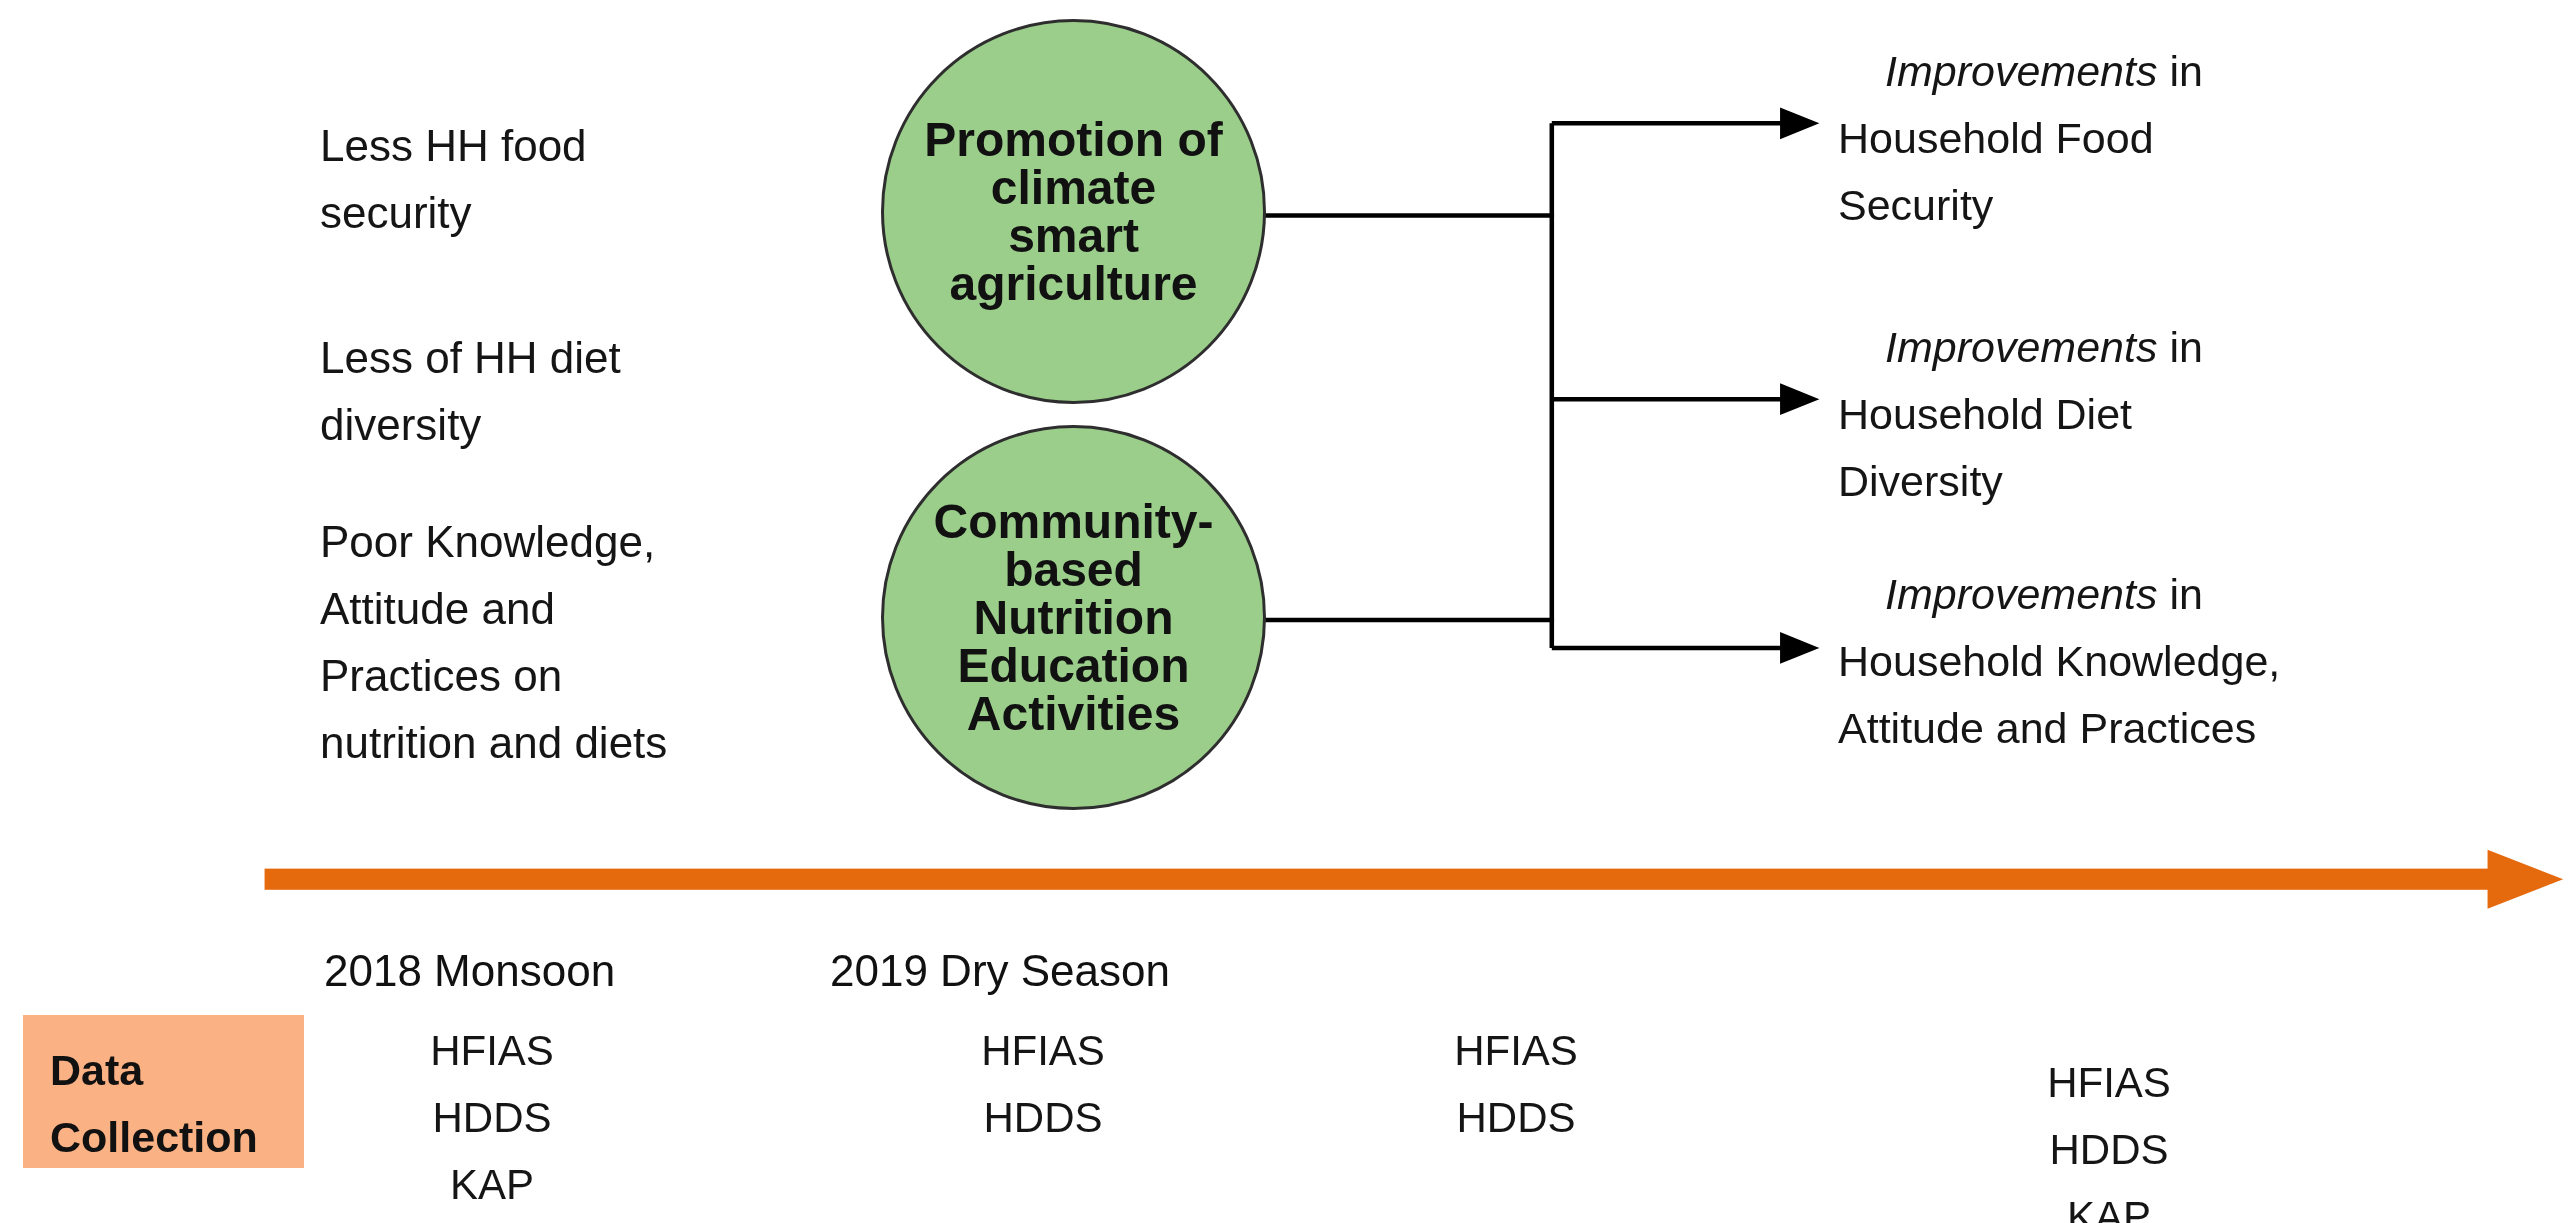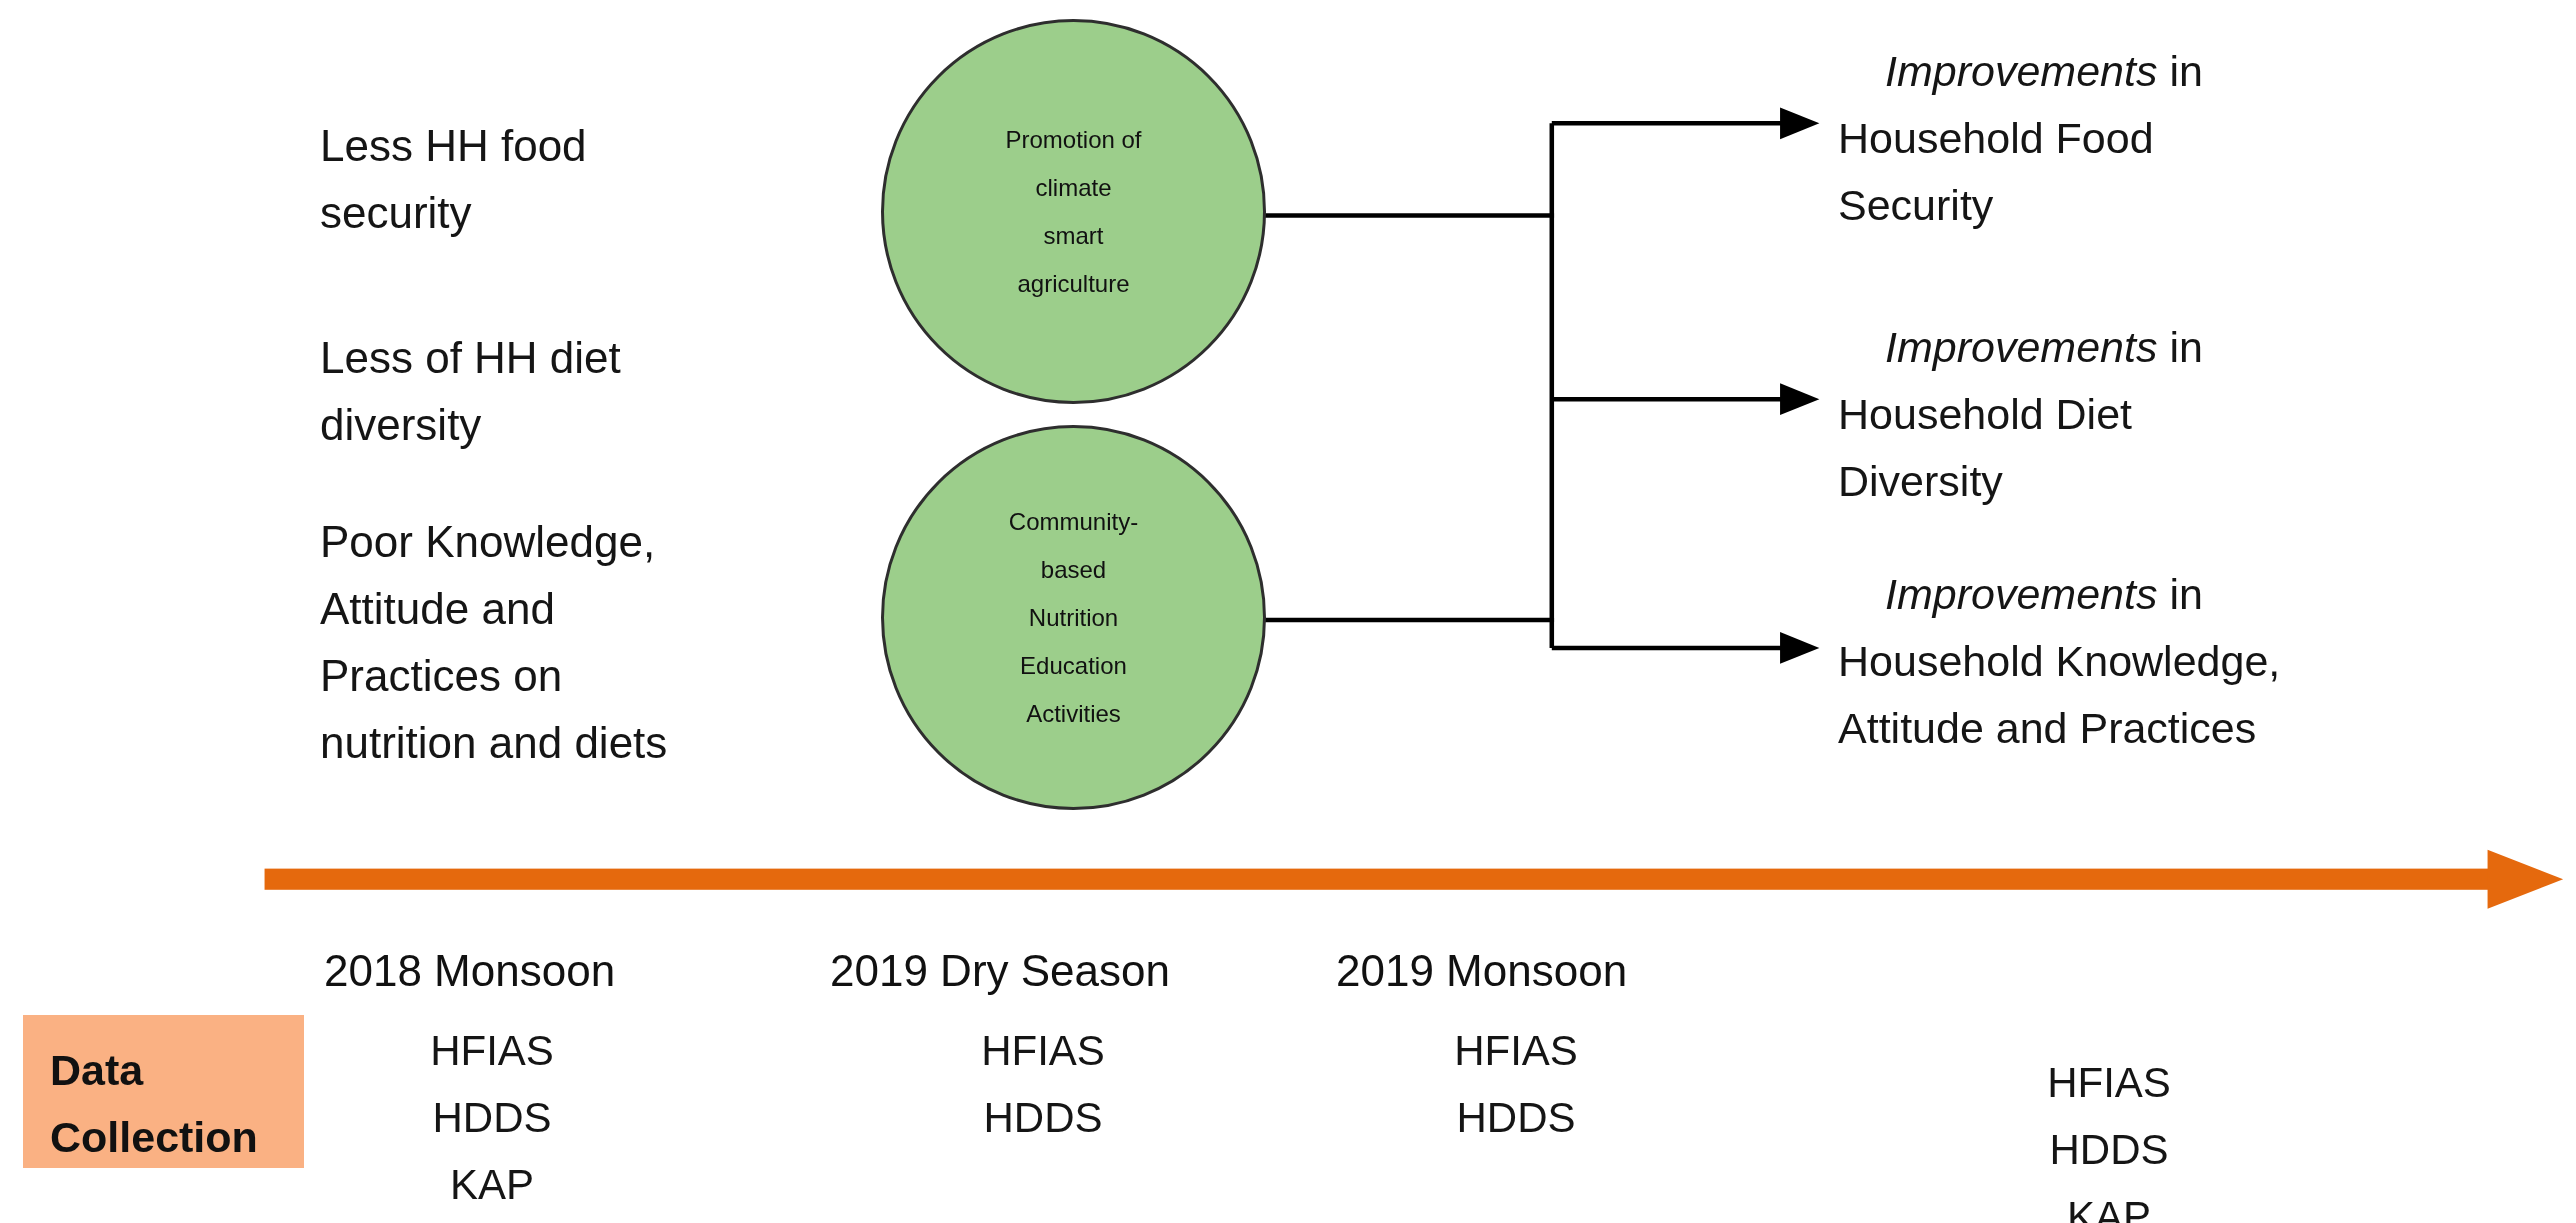--- a/index.html
+++ b/index.html
@@ -44,22 +44,22 @@
     border: 3px solid #2e2e2e;
     box-sizing: border-box;
     display: flex;
     align-items: center;
     justify-content: center;
     text-align: center;
   }
   .circle.c1 { top: 19px; }
   .circle.c2 { top: 425px; }
   .circle-text {
-    font-size: 24px;
-    font-weight: normal;
+    font-size: 48px;
+    font-weight: bold;
     line-height: 48px;
     white-space: pre-line;
     color: #111111;
   }
   .outcome {
     position: absolute;
     left: 1838px;
     width: 703px;
     font-size: 43px;
     line-height: 67px;
@@ -162,21 +162,20 @@
 Security</span></div>
   <div class="outcome o2"><span class="lead">Improvements</span><span> in
 Household Diet
 Diversity</span></div>
   <div class="outcome o3"><span class="lead">Improvements</span><span> in
 Household Knowledge,
 Attitude and Practices</span></div>
 
   <div class="tl-label l1">2018 Monsoon</div>
   <div class="tl-label l2">2019 Dry Season</div>
-  <div class="tl-label l3">2019 Monsoon</div>
 
   <div class="tl-measures m1">HFIAS
 HDDS
 KAP</div>
   <div class="tl-measures m2">HFIAS
 HDDS</div>
   <div class="tl-measures m3">HFIAS
 HDDS</div>
   <div class="tl-measures m4">HFIAS
 HDDS

